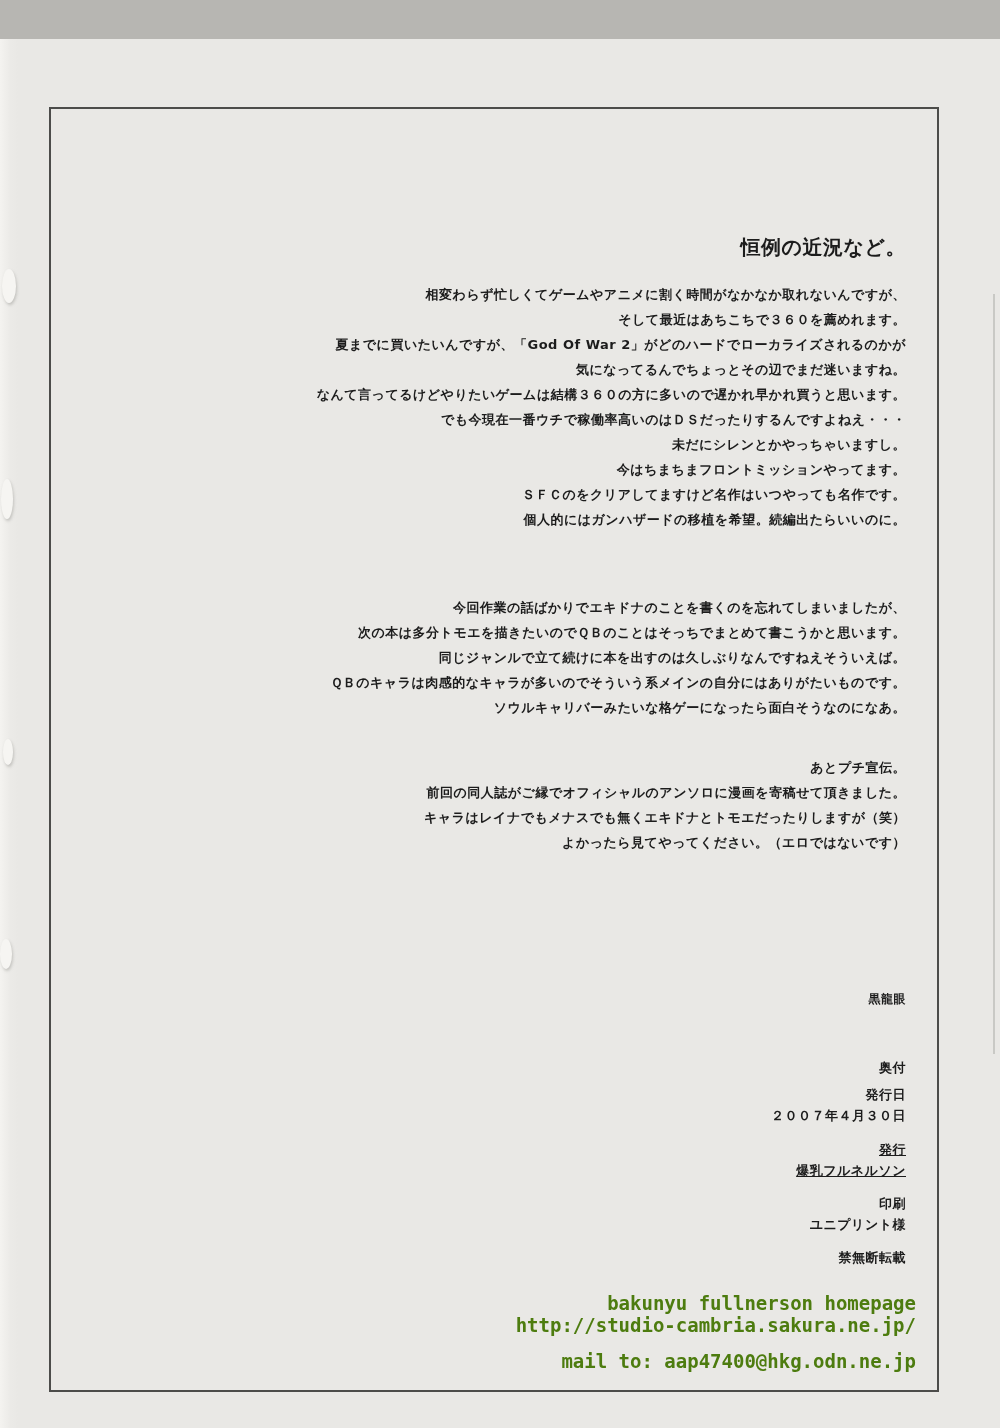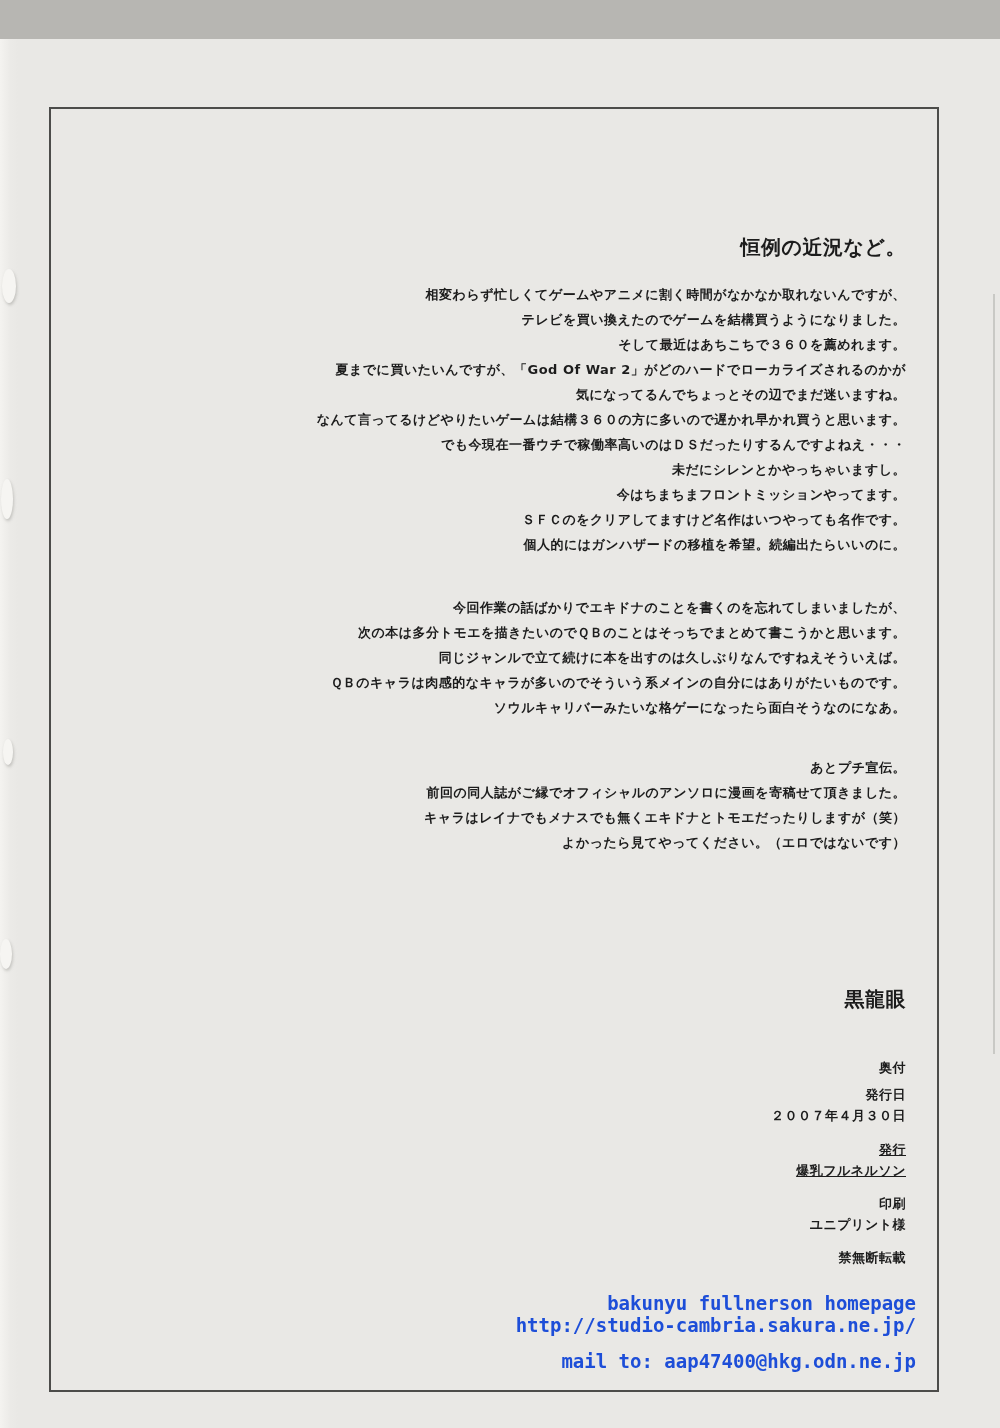--- a/index.html
+++ b/index.html
@@ -37,28 +37,28 @@
     position:absolute; left:60px; right:94px;
     text-align:right;
     font-weight:bold;
     color:#1c1c1c;
     font-size:13px;
     line-height:25px;
     letter-spacing:0.5px;
   }
   .heading { font-size:20px; }
   .closing { font-size:19px; }
-  .signature { font-size:20px; }
+  .signature { font-size:12px; }
   .colophon-pair { line-height:21px; }
   .contact {
     position:absolute; left:60px; right:84px;
     text-align:right;
     font-family:"DejaVu Sans Mono", monospace;
     font-weight:bold;
-    color:#1d4ed8;
+    color:#4d7c0f;
     font-size:19px;
     line-height:22px;
   }
 </style>
 </head>
 <body>
 
 <div class="scan">
 
   <div class="paper-edge"></div>
@@ -68,21 +68,20 @@
   <div class="edge-blob" style="left:0px; top:900px; width:12px; height:30px;"></div>
 
   <div class="frame"></div>
   <div class="right-scan-shadow"></div>
   <div class="bottom-scan-line"></div>
 
   <div class="jtext heading" style="top:196px;">恒例の近況など。</div>
 
   <div class="jtext" style="top:243px;">
     <div>相変わらず忙しくてゲームやアニメに割く時間がなかなか取れないんですが、</div>
-    <div>テレビを買い換えたのでゲームを結構買うようになりました。</div>
     <div>そして最近はあちこちで３６０を薦めれます。</div>
     <div>夏までに買いたいんですが、「God Of War 2」がどのハードでローカライズされるのかが</div>
     <div>気になってるんでちょっとその辺でまだ迷いますね。</div>
     <div>なんて言ってるけどやりたいゲームは結構３６０の方に多いので遅かれ早かれ買うと思います。</div>
     <div>でも今現在一番ウチで稼働率高いのはＤＳだったりするんですよねえ・・・</div>
     <div>未だにシレンとかやっちゃいますし。</div>
     <div>今はちまちまフロントミッションやってます。</div>
     <div>ＳＦＣのをクリアしてますけど名作はいつやっても名作です。</div>
     <div>個人的にはガンハザードの移植を希望。続編出たらいいのに。</div>
   </div>

